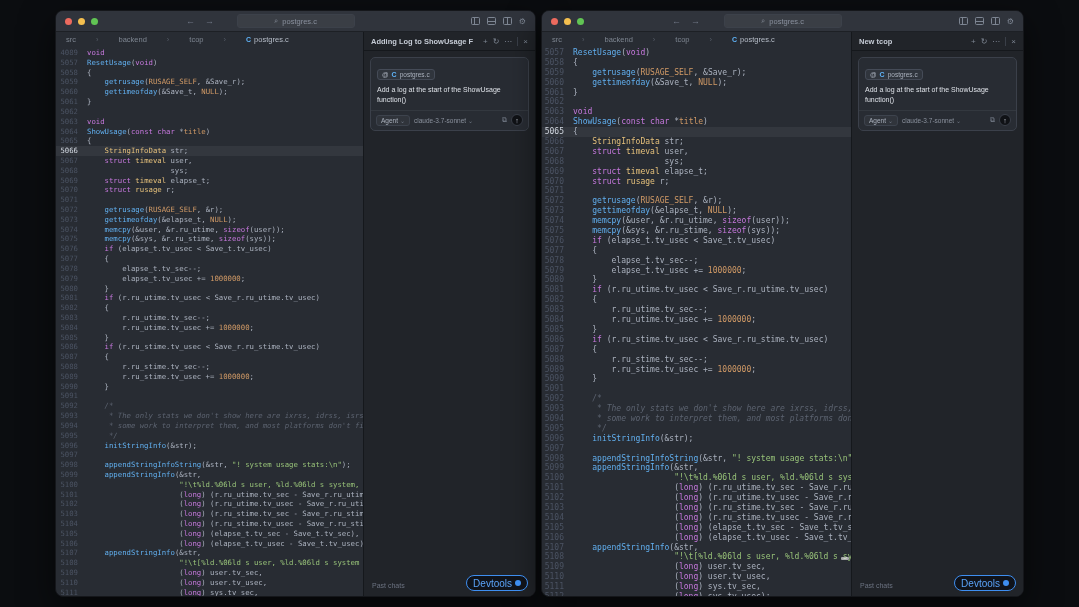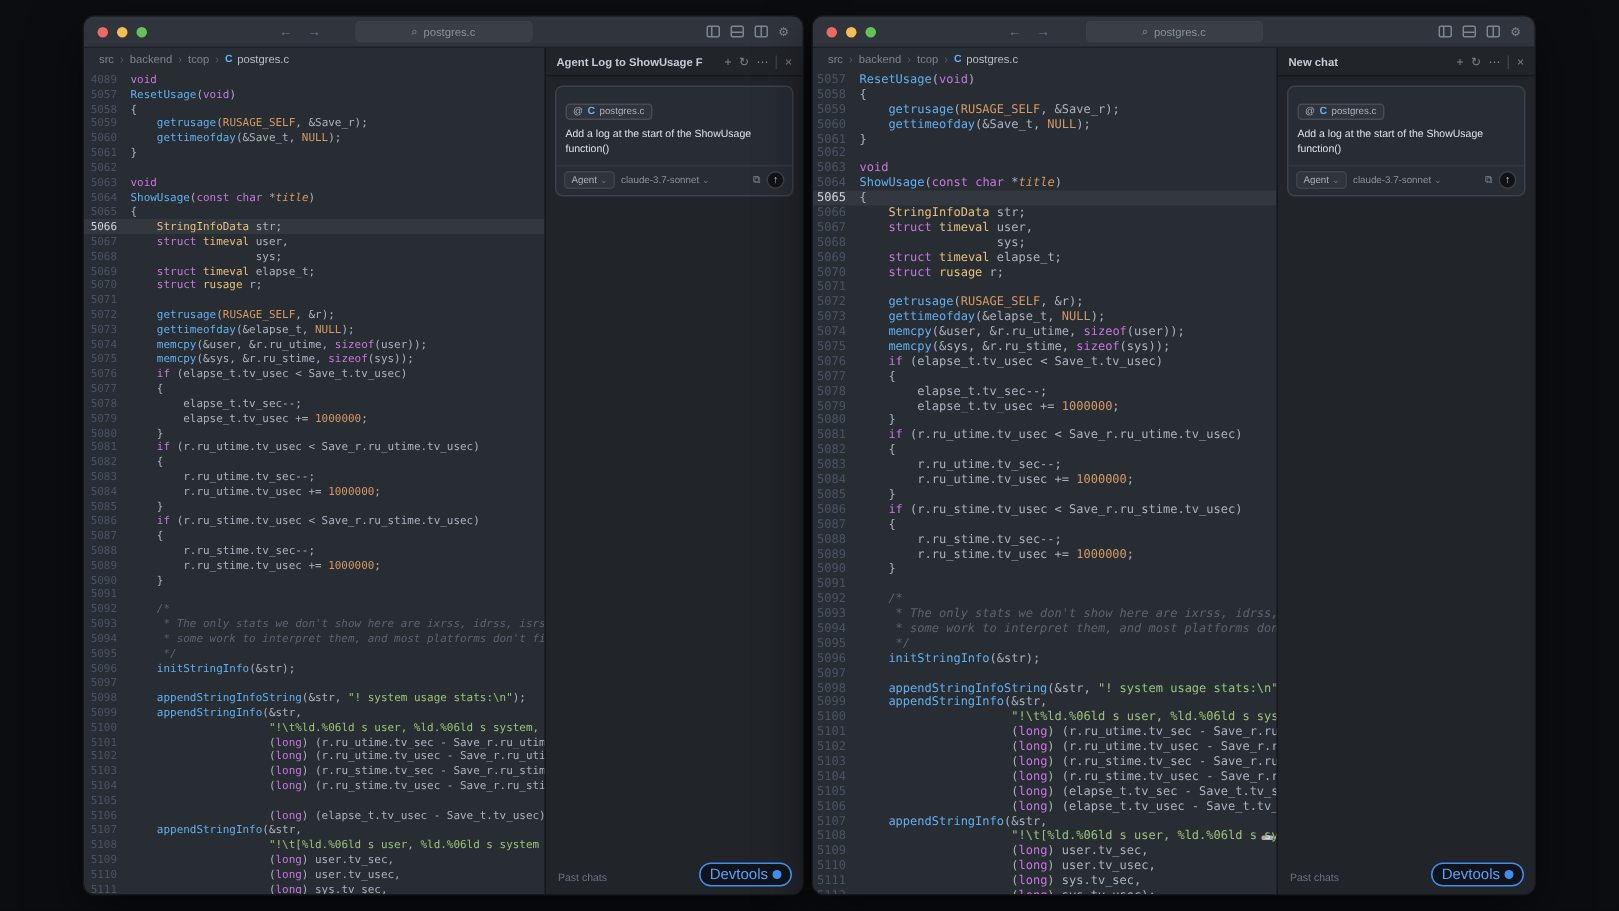--- a/index.html
+++ b/index.html
@@ -25,38 +25,38 @@
                  align-items:center; justify-content:center; color:#8a919e; font-size:7.5px; }
   .tb-icons { margin-left:auto; display:flex; gap:7px; align-items:center; color:#7d8592; font-size:8px; }
   .sq { width:9px; height:8px; border:1px solid #7d8592; border-radius:1.5px; position:relative; }
   .sq.left::before   { content:""; position:absolute; left:2.5px; top:0; bottom:0; width:1px; background:#7d8592; }
   .sq.bottom::before { content:""; position:absolute; bottom:2px; left:0; right:0; height:1px; background:#7d8592; }
   .sq.right::before  { content:""; position:absolute; right:2.5px; top:0; bottom:0; width:1px; background:#7d8592; }
 
   
   .main { flex:1; display:flex; min-height:0; }
   .editor-col { flex:1; min-width:0; display:flex; flex-direction:column; position:relative; }
-  .breadcrumb { flex:0 0 14px; display:flex; align-items:center; gap:4px; padding:0 10px;
+  .breadcrumb { flex:0 0 14px; display:flex; align-items:center; gap:20px; padding:0 10px;
                 font-size:7.5px; color:#7d8590; }
   .crumb-sep { color:#555c67; }
   .crumb-file { display:flex; align-items:center; gap:3px; color:#b7bec9; }
   .c-icon { color:#5fb4f9; font-weight:bold; font-size:7px; }
 
   .code-area { flex:1; overflow:hidden; padding-top:2px; position:relative;
                font-family:"DejaVu Sans Mono", monospace; }
   .code-line { display:flex; white-space:pre; }
   #win-left  .code-line { height:9.82px; line-height:9.82px; font-size:7.3px; }
   #win-right .code-line { height:9.9px;  line-height:9.9px;  font-size:8px; }
   .gutter { flex:0 0 31px; text-align:right; padding-right:9px; color:#4b5363; }
   .code-text { flex:1; color:#abb2bf; overflow:hidden; }
   .code-line.active { background:rgba(255,255,255,.055); }
   .code-line.active .gutter { color:#d0d6df; }
   .tok-kw{color:#c678dd} .tok-fn{color:#61afef} .tok-ty{color:#e5c07b}
   .tok-cst{color:#d19a66} .tok-str{color:#98c379} .tok-tx{color:#abb2bf}
-  .tok-cm{color:#5c6370; font-style:italic} .tok-prm{color:#d19a66; font-style:italic}
+  .tok-cm{color:#5c6370; font-style:italic} .tok-prm{color:#d19a66; }
   .scroll-thumb { position:absolute; right:2px; top:525px; width:8px; height:3px;
                   background:rgba(255,255,255,.6); border-radius:1px; }
 
   
   .assistant-panel { flex:0 0 172px; background:#212429; border-left:1px solid #15181c;
                      display:flex; flex-direction:column; }
   .panel-header { flex:0 0 19px; display:flex; align-items:center; gap:5px;
                   padding:0 7px; border-bottom:1px solid #15181c; }
   .panel-title { flex:1; min-width:0; font-size:7.5px; font-weight:bold; color:#c5cbd5;
                  white-space:nowrap; overflow:hidden; text-overflow:ellipsis; }
@@ -170,33 +170,33 @@
           <div class="code-line"><span class="gutter">5095</span><span class="code-text"><span class="tok-cm">     */</span></span></div>
           <div class="code-line"><span class="gutter">5096</span><span class="code-text"><span class="tok-tx">    </span><span class="tok-fn">initStringInfo</span><span class="tok-tx">(&amp;str);</span></span></div>
           <div class="code-line"><span class="gutter">5097</span><span class="code-text"></span></div>
           <div class="code-line"><span class="gutter">5098</span><span class="code-text"><span class="tok-tx">    </span><span class="tok-fn">appendStringInfoString</span><span class="tok-tx">(&amp;str, </span><span class="tok-str">"! system usage stats:\n"</span><span class="tok-tx">);</span></span></div>
           <div class="code-line"><span class="gutter">5099</span><span class="code-text"><span class="tok-tx">    </span><span class="tok-fn">appendStringInfo</span><span class="tok-tx">(&amp;str,</span></span></div>
           <div class="code-line"><span class="gutter">5100</span><span class="code-text"><span class="tok-tx">                     </span><span class="tok-str">"!\t%ld.%06ld s user, %ld.%06ld s system, %ld.%06ld s elapsed\n"</span></span></div>
           <div class="code-line"><span class="gutter">5101</span><span class="code-text"><span class="tok-tx">                     (</span><span class="tok-kw">long</span><span class="tok-tx">) (r.ru_utime.tv_sec - Save_r.ru_utime.tv_sec),</span></span></div>
           <div class="code-line"><span class="gutter">5102</span><span class="code-text"><span class="tok-tx">                     (</span><span class="tok-kw">long</span><span class="tok-tx">) (r.ru_utime.tv_usec - Save_r.ru_utime.tv_usec),</span></span></div>
           <div class="code-line"><span class="gutter">5103</span><span class="code-text"><span class="tok-tx">                     (</span><span class="tok-kw">long</span><span class="tok-tx">) (r.ru_stime.tv_sec - Save_r.ru_stime.tv_sec),</span></span></div>
           <div class="code-line"><span class="gutter">5104</span><span class="code-text"><span class="tok-tx">                     (</span><span class="tok-kw">long</span><span class="tok-tx">) (r.ru_stime.tv_usec - Save_r.ru_stime.tv_usec),</span></span></div>
-          <div class="code-line"><span class="gutter">5105</span></div>
+          <div class="code-line"><span class="gutter">5105</span><span class="code-text"><span class="tok-tx">                     (</span><span class="tok-kw">long</span><span class="tok-tx">) (elapse_t.tv_sec - Save_t.tv_sec),</span></span></div>
           <div class="code-line"><span class="gutter">5106</span><span class="code-text"><span class="tok-tx">                     (</span><span class="tok-kw">long</span><span class="tok-tx">) (elapse_t.tv_usec - Save_t.tv_usec));</span></span></div>
           <div class="code-line"><span class="gutter">5107</span><span class="code-text"><span class="tok-tx">    </span><span class="tok-fn">appendStringInfo</span><span class="tok-tx">(&amp;str,</span></span></div>
           <div class="code-line"><span class="gutter">5108</span><span class="code-text"><span class="tok-tx">                     </span><span class="tok-str">"!\t[%ld.%06ld s user, %ld.%06ld s system total]\n"</span></span></div>
           <div class="code-line"><span class="gutter">5109</span><span class="code-text"><span class="tok-tx">                     (</span><span class="tok-kw">long</span><span class="tok-tx">) user.tv_sec,</span></span></div>
           <div class="code-line"><span class="gutter">5110</span><span class="code-text"><span class="tok-tx">                     (</span><span class="tok-kw">long</span><span class="tok-tx">) user.tv_usec,</span></span></div>
           <div class="code-line"><span class="gutter">5111</span><span class="code-text"><span class="tok-tx">                     (</span><span class="tok-kw">long</span><span class="tok-tx">) sys.tv_sec,</span></span></div>
         </div>
     </div>
 
     <div class="assistant-panel">
       <div class="panel-header">
-        <span class="panel-title">Agent Log to ShowUsage F</span>
+        <span class="panel-title">Adding Log to ShowUsage F</span>
         <span class="panel-icons">
           <span>+</span>
           <span>↻</span>
           <span>⋯</span>
           <span class="pdiv"></span>
           <span>×</span>
         </span>
       </div>
       <div class="panel-body">
         <div class="msg-card">
@@ -325,21 +325,21 @@
           <div class="code-line"><span class="gutter">5109</span><span class="code-text"><span class="tok-tx">                     (</span><span class="tok-kw">long</span><span class="tok-tx">) user.tv_sec,</span></span></div>
           <div class="code-line"><span class="gutter">5110</span><span class="code-text"><span class="tok-tx">                     (</span><span class="tok-kw">long</span><span class="tok-tx">) user.tv_usec,</span></span></div>
           <div class="code-line"><span class="gutter">5111</span><span class="code-text"><span class="tok-tx">                     (</span><span class="tok-kw">long</span><span class="tok-tx">) sys.tv_sec,</span></span></div>
           <div class="code-line"><span class="gutter">5112</span><span class="code-text"><span class="tok-tx">                     (</span><span class="tok-kw">long</span><span class="tok-tx">) sys.tv_usec);</span></span></div>
         </div>
       <div class="scroll-thumb"></div>
     </div>
 
     <div class="assistant-panel">
       <div class="panel-header">
-        <span class="panel-title">New chat</span>
+        <span class="panel-title">New tcop</span>
         <span class="panel-icons">
           <span>+</span>
           <span>↻</span>
           <span>⋯</span>
           <span class="pdiv"></span>
           <span>×</span>
         </span>
       </div>
       <div class="panel-body">
         <div class="msg-card">

